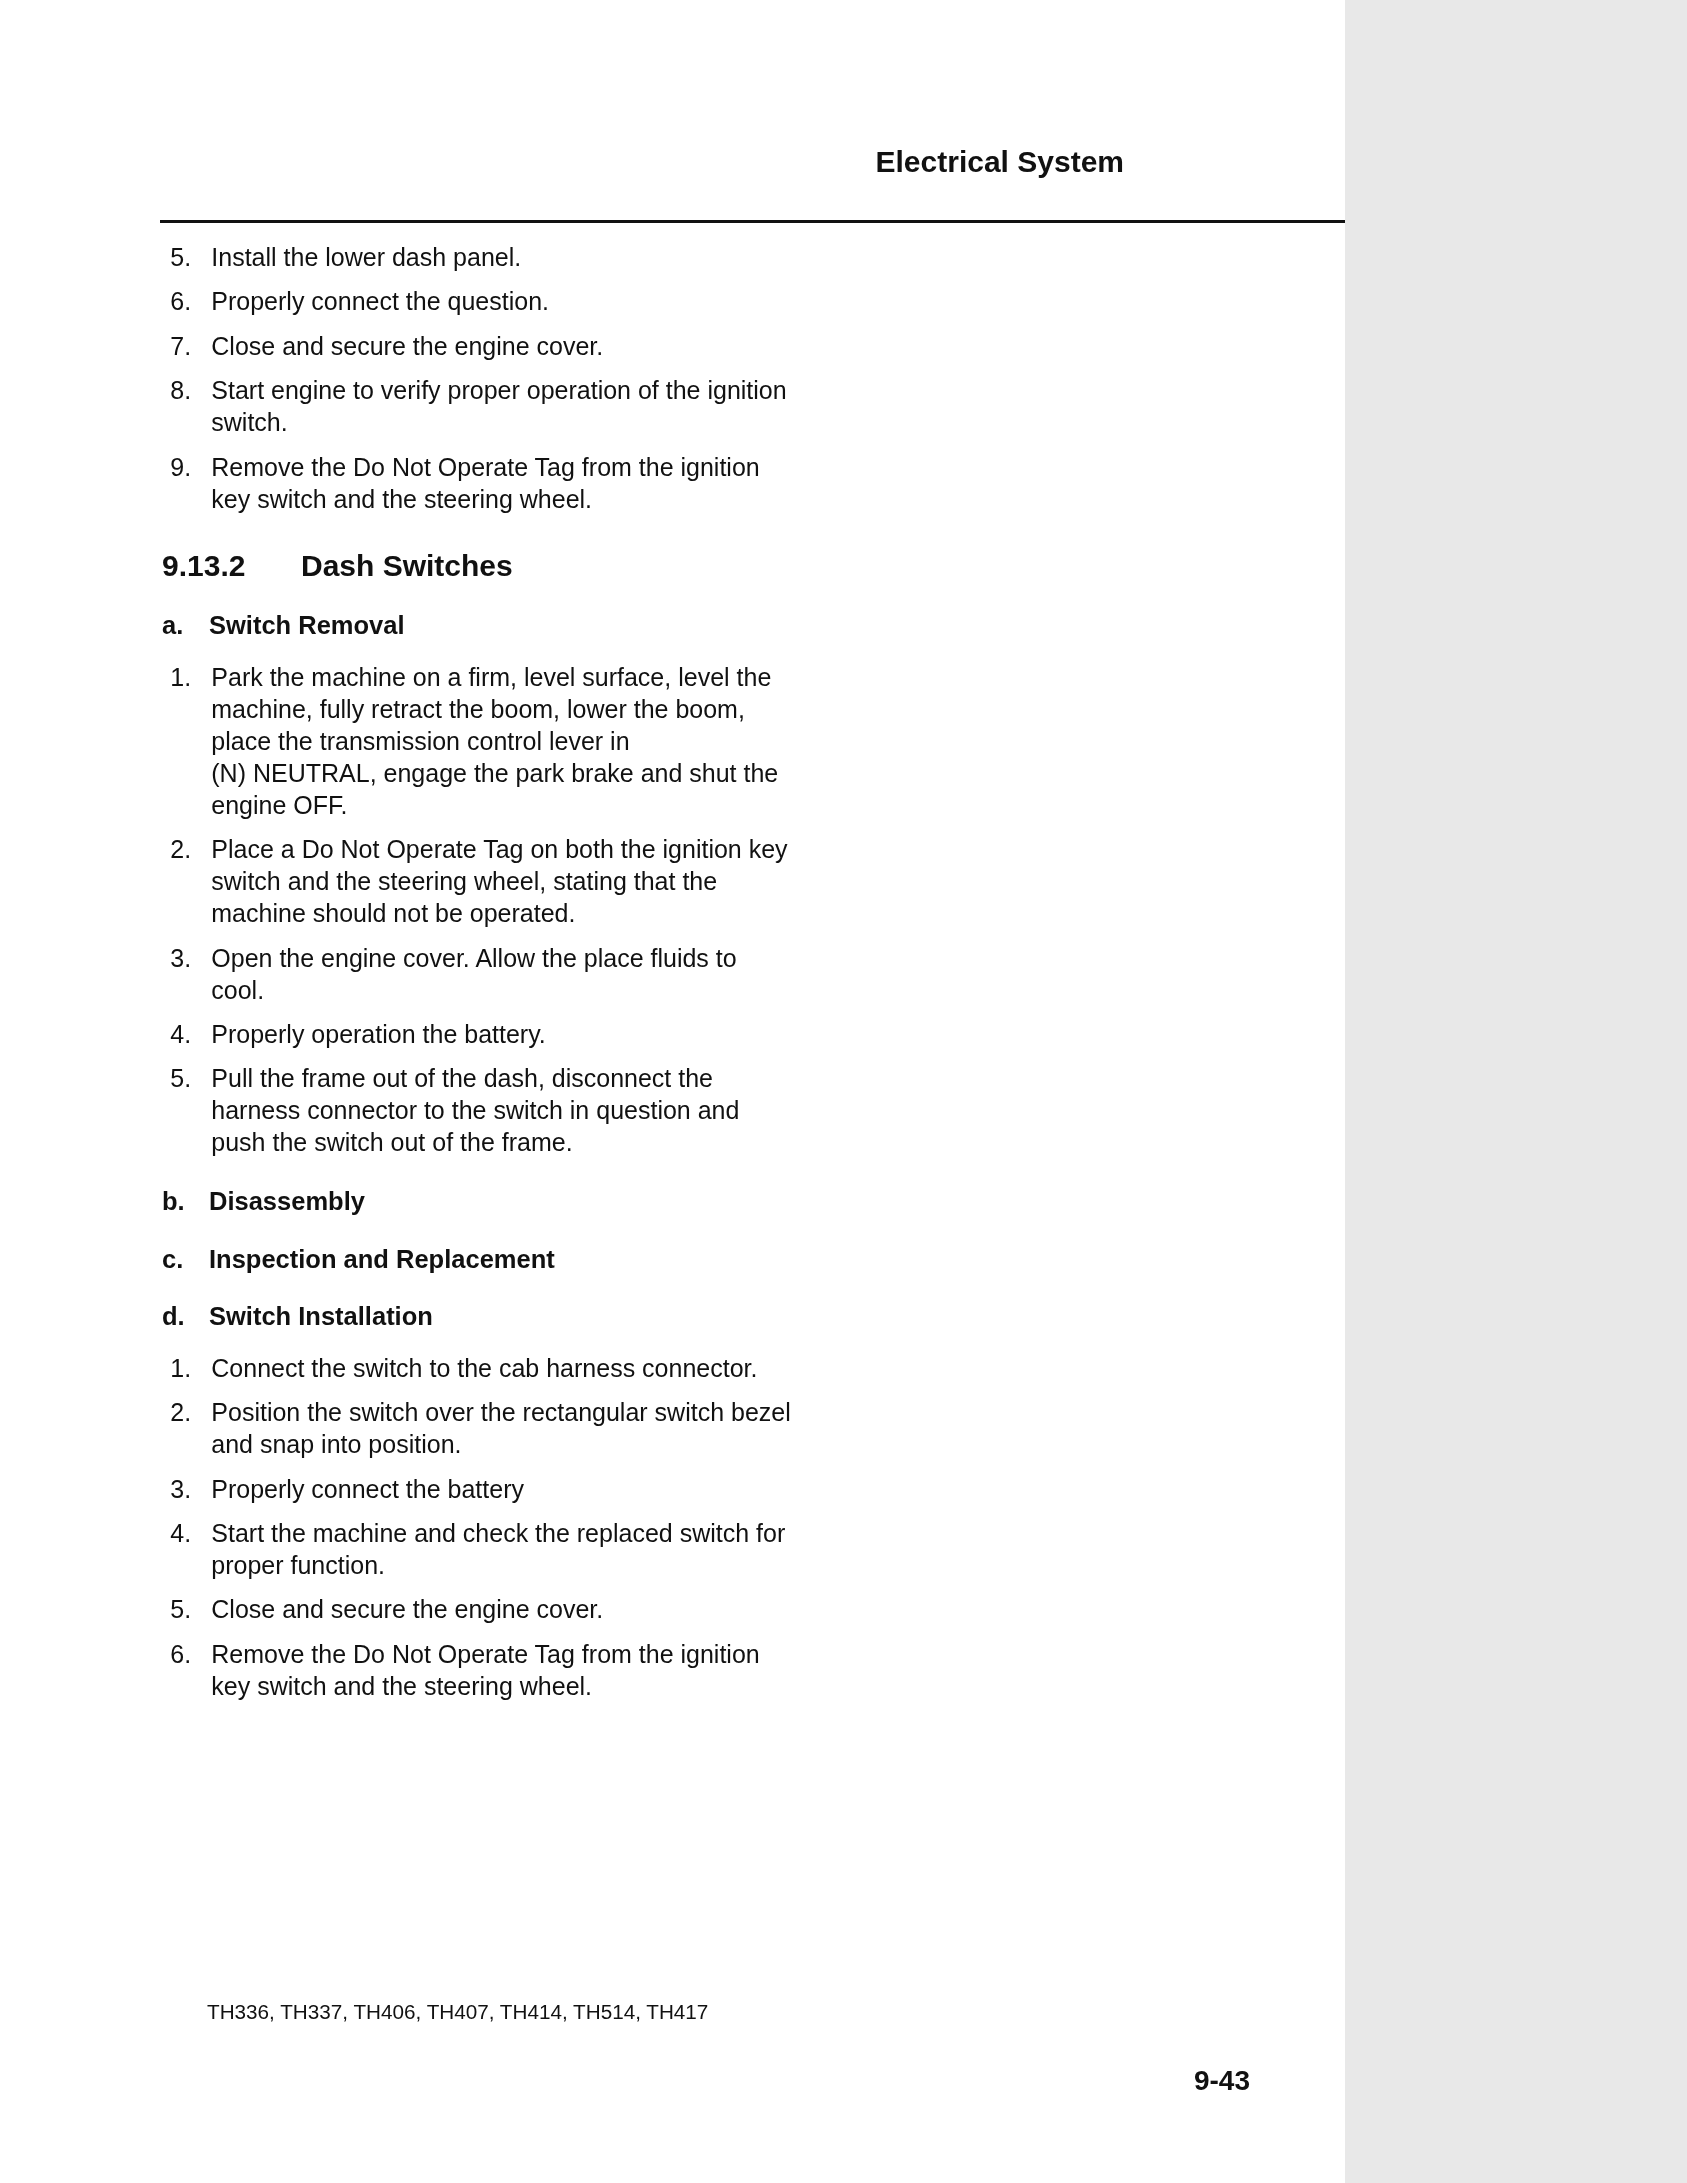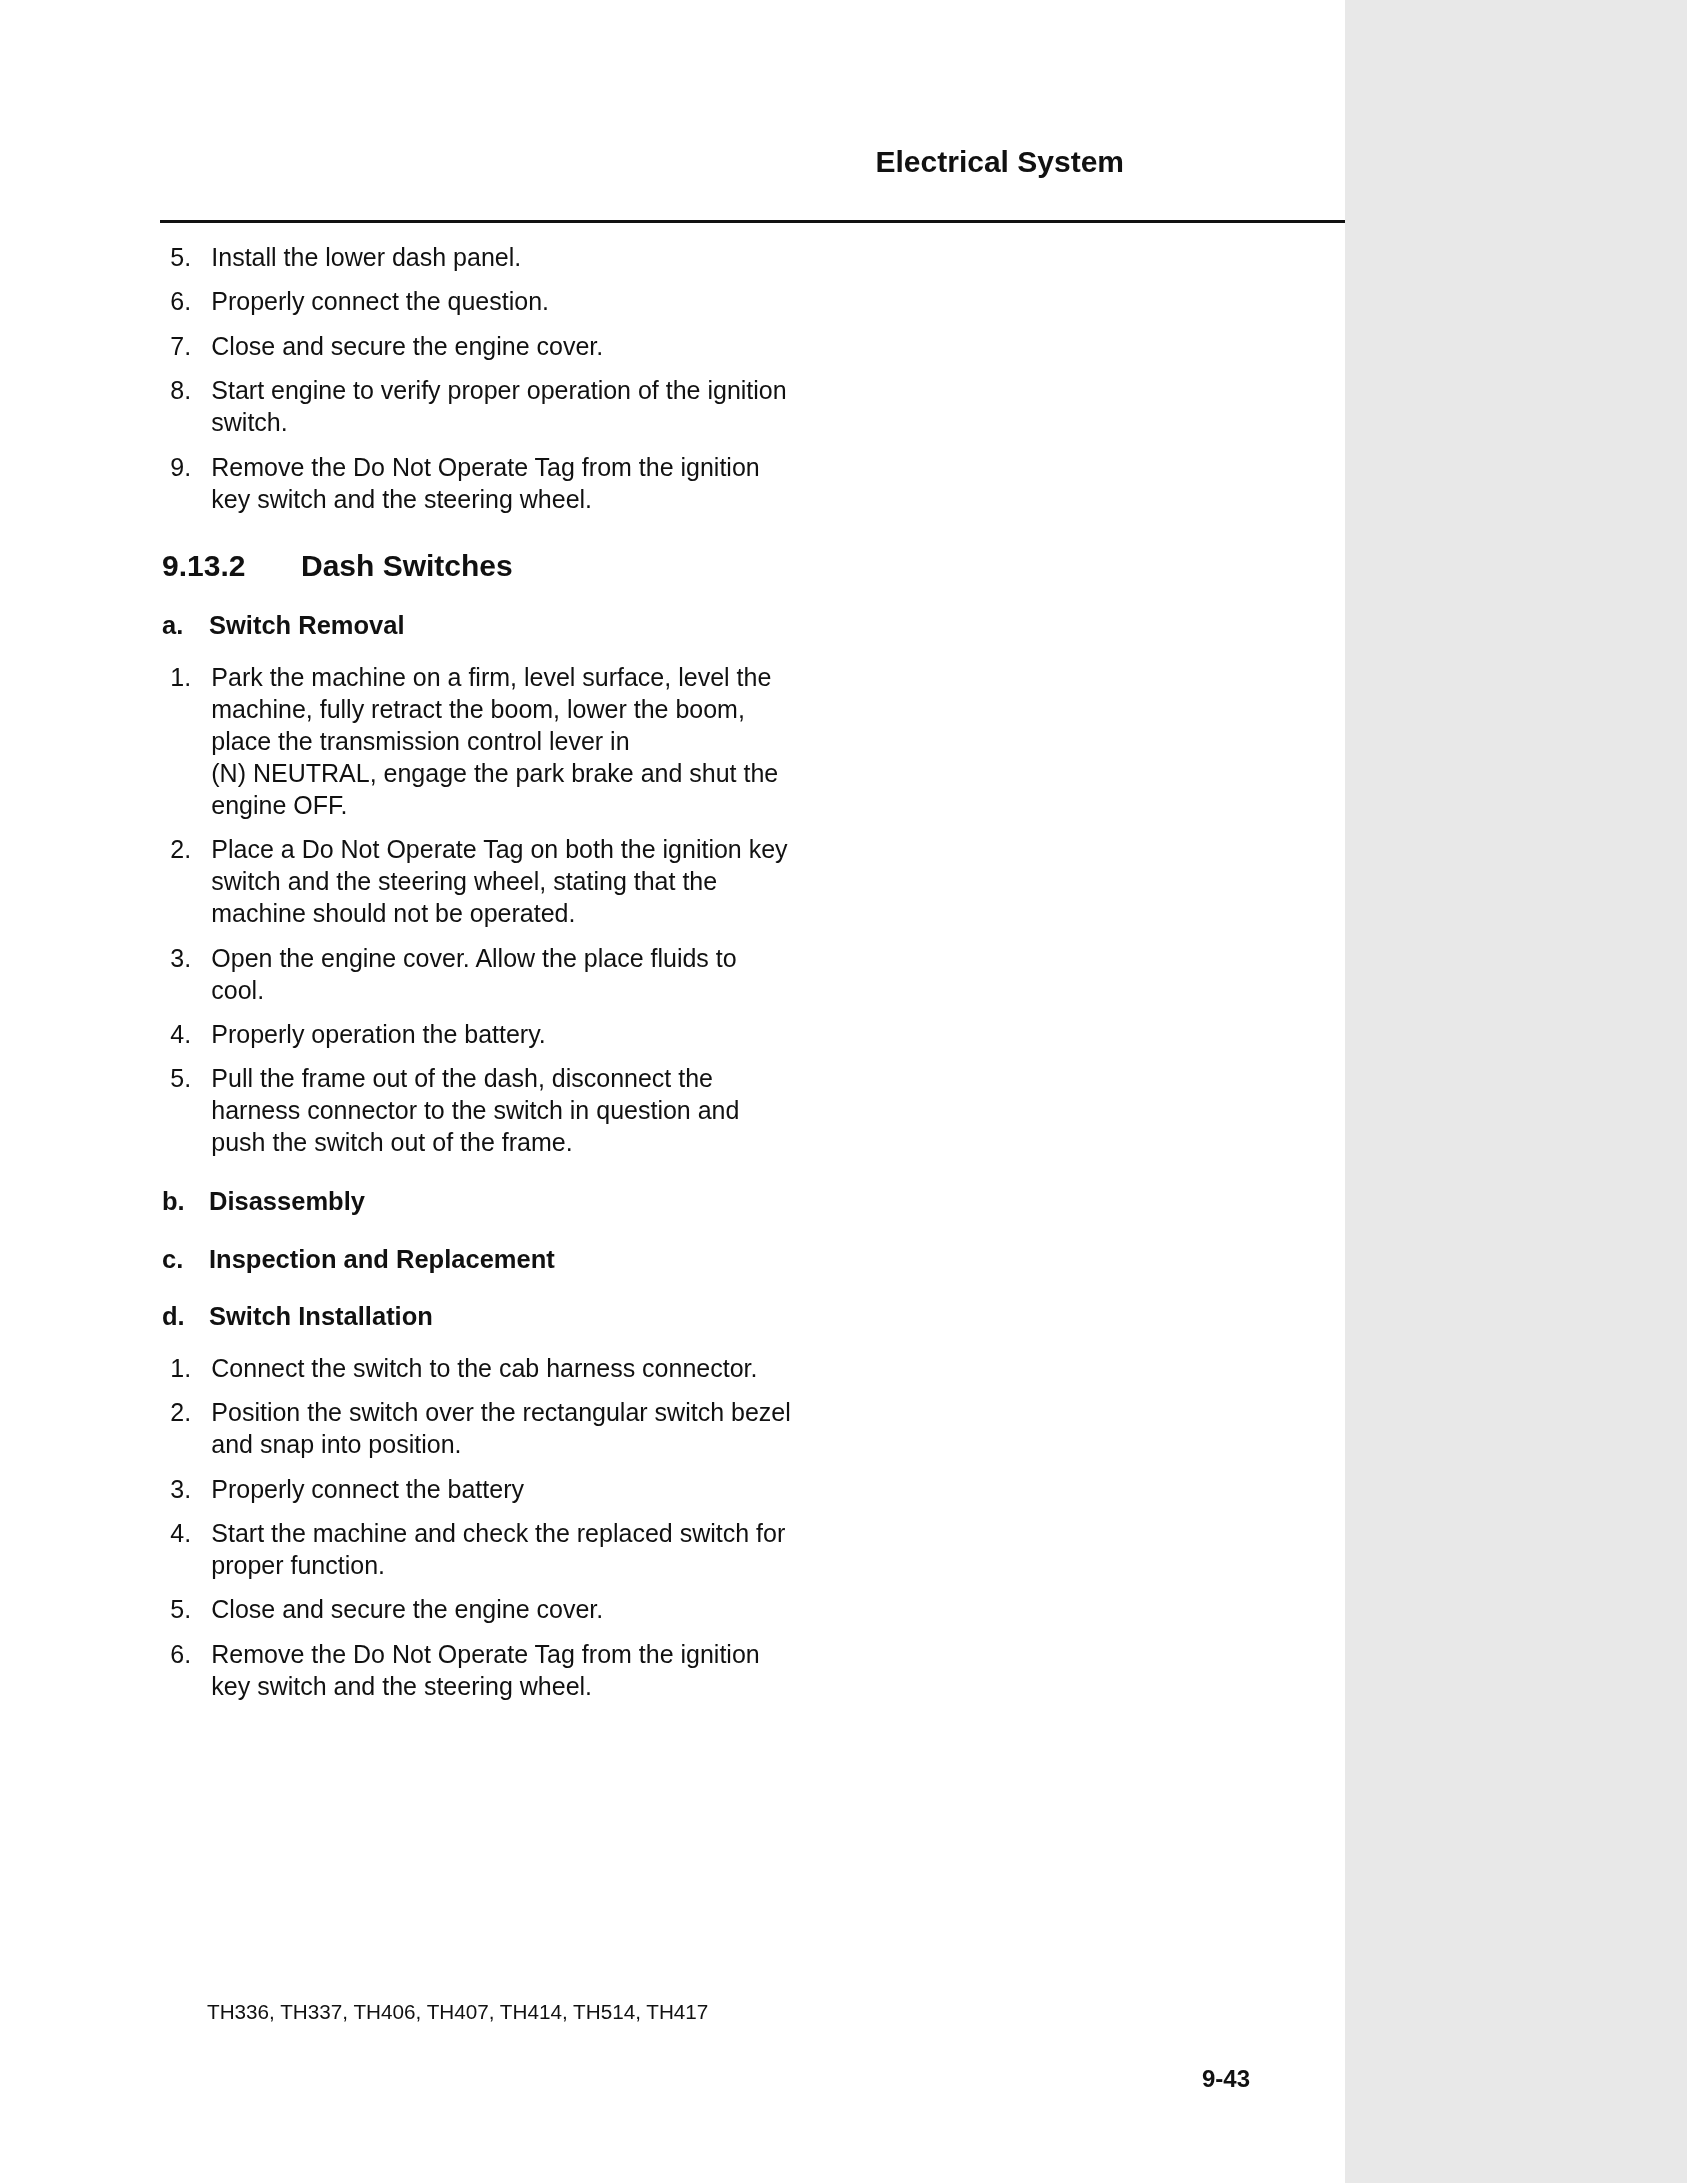--- a/index.html
+++ b/index.html
@@ -92,21 +92,21 @@
     left: 162px;
     top: 2000px;
     font-size: 20.7px;
     white-space: nowrap;
     margin-left: 45px;
   }
   .footer-page {
     position: absolute;
     right: 95px;
     top: 2065px;
-    font-size: 24px;
+    font-size: 28px;
     font-weight: bold;
   }
 </style>
 </head>
 <body>
 
 <div class="page">
 
   <div class="header-title">Electrical System</div>
 

